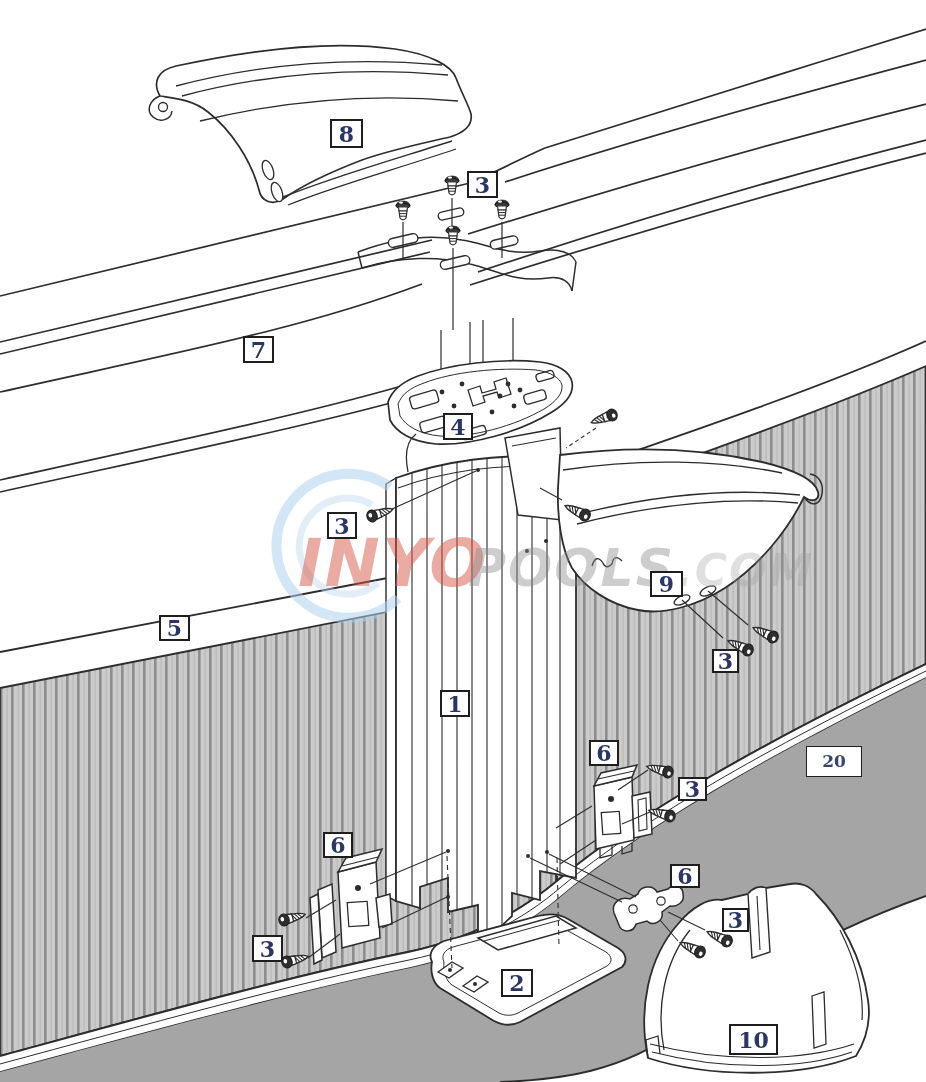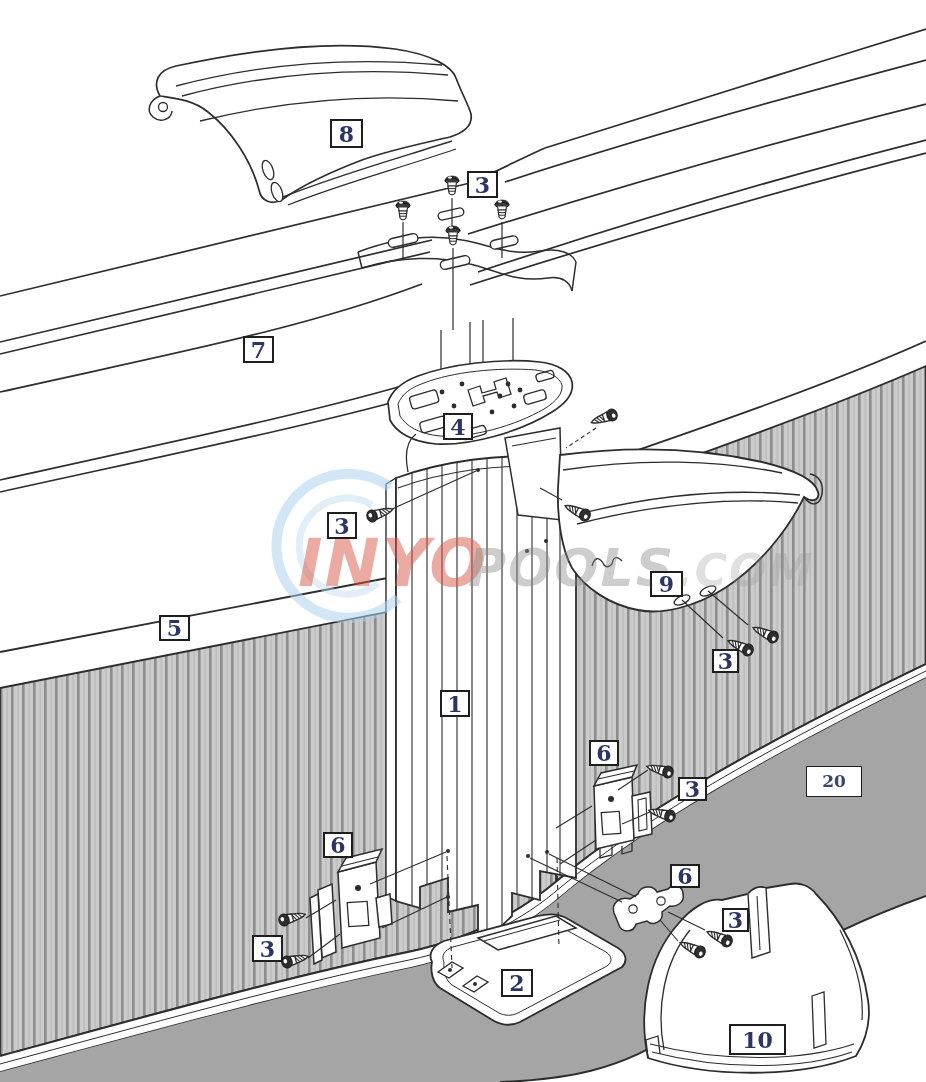--- a/index.html
+++ b/index.html
@@ -300,22 +300,22 @@
       <div class="callout" style="left: 467px; top: 171px; width: 31px; height: 27px;">3</div>
       <div class="callout" style="left: 243px; top: 336px; width: 31px; height: 27px;">7</div>
       <div class="callout" style="left: 443px; top: 413px; width: 30px; height: 27px;">4</div>
       <div class="callout" style="left: 327px; top: 512px; width: 30px; height: 27px;">3</div>
       <div class="callout" style="left: 159px; top: 615px; width: 31px; height: 26px;">5</div>
       <div class="callout" style="left: 650px; top: 571px; width: 33px; height: 26px;">9</div>
       <div class="callout" style="left: 712px; top: 649px; width: 27px; height: 24px;">3</div>
       <div class="callout" style="left: 440px; top: 690px; width: 30px; height: 27px;">1</div>
       <div class="callout" style="left: 589px; top: 740px; width: 30px; height: 26px;">6</div>
       <div class="callout" style="left: 678px; top: 777px; width: 29px; height: 24px;">3</div>
-      <div class="callout small" style="left: 806px; top: 766px; width: 56px; height: 31px;">20</div>
+      <div class="callout small" style="left: 806px; top: 746px; width: 56px; height: 31px;">20</div>
       <div class="callout" style="left: 323px; top: 832px; width: 30px; height: 26px;">6</div>
       <div class="callout" style="left: 670px; top: 864px; width: 30px; height: 24px;">6</div>
       <div class="callout" style="left: 722px; top: 908px; width: 27px; height: 24px;">3</div>
       <div class="callout" style="left: 252px; top: 935px; width: 31px; height: 27px;">3</div>
       <div class="callout" style="left: 501px; top: 969px; width: 32px; height: 28px;">2</div>
-      <div class="callout" style="left: 729px; top: 1024px; width: 57px; height: 31px;">10</div>
+      <div class="callout" style="left: 729px; top: 1024px; width: 49px; height: 31px;">10</div>
     </div>
 
 </div>
 
 </body></html>

